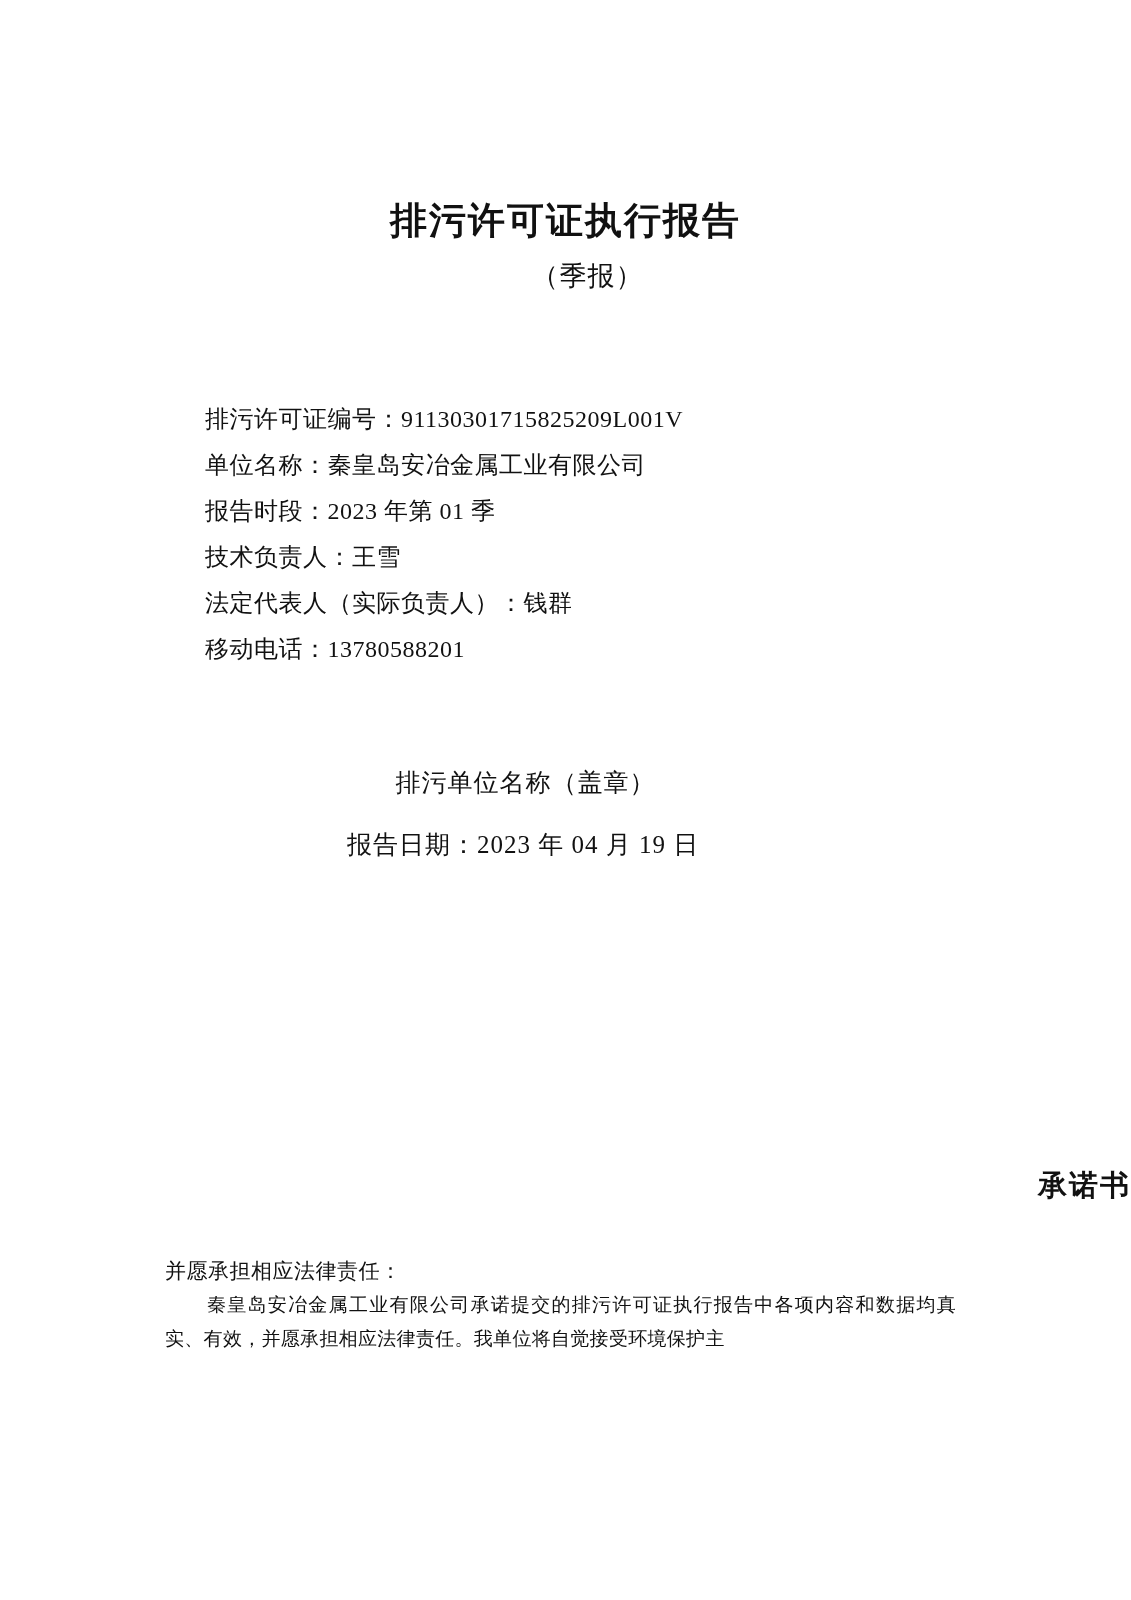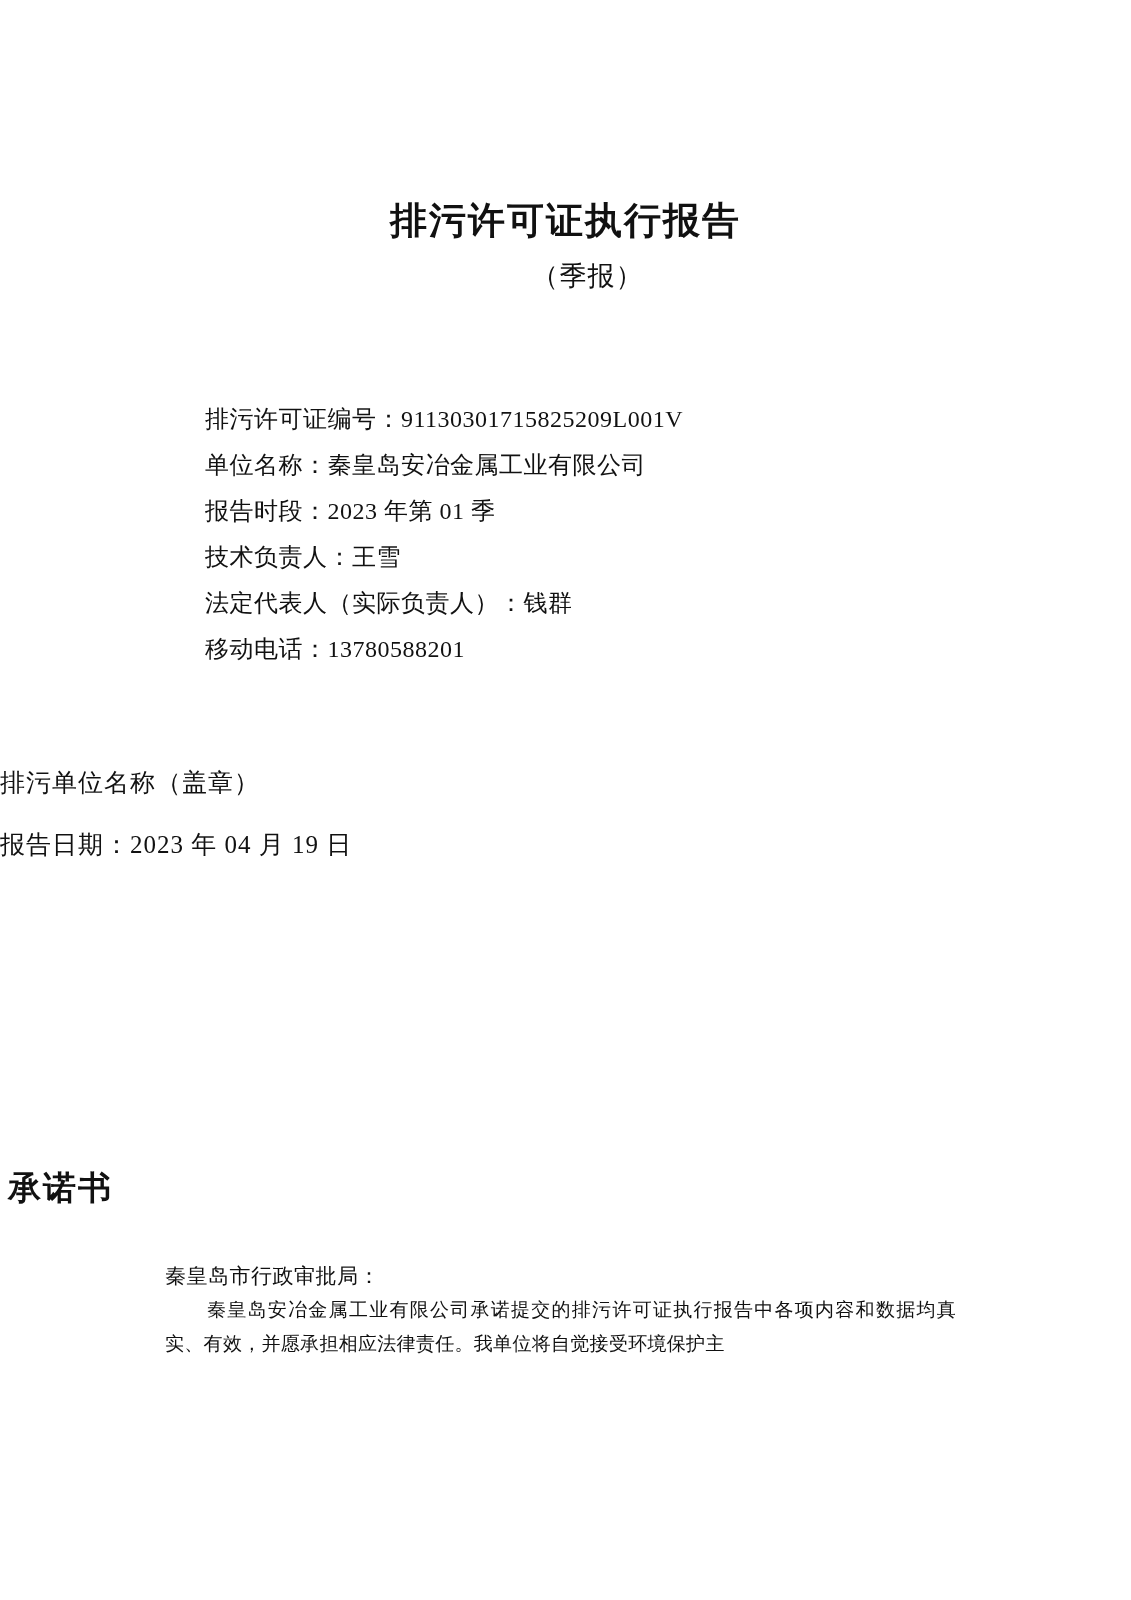--- a/index.html
+++ b/index.html
@@ -50,41 +50,41 @@
     font-size: 24px;
     line-height: 46px;
     letter-spacing: 0.5px;
     white-space: pre;
   }
 
   
   .sign-block {
     margin-top: 80px;
     padding-right: 80px;
-    text-align: left;
+    text-align: center;
   }
   .sign-line {
     font-size: 25px;
     line-height: 62px;
     letter-spacing: 1px;
   }
   .sign-line.second {
     padding-right: 5px;
   }
 
   
   .commit-block {
     margin-top: 290px;
   }
   .commit-title {
-    text-align: left;
-    font-size: 33px;
+    text-align: right;
+    font-size: 29px;
     font-weight: bold;
     letter-spacing: 2px;
-    margin: 8px;
+    margin: 0;
   }
   .commit-body {
     margin-top: 48px;
     padding: 0 175px 0 165px;
   }
   .commit-addressee {
     font-size: 21px;
     line-height: 34px;
     letter-spacing: 0.5px;
   }
@@ -117,18 +117,18 @@
   </div>
 
   <div class="sign-block">
     <div class="sign-line">排污单位名称（盖章）</div>
     <div class="sign-line second">报告日期：2023 年 04 月 19 日</div>
   </div>
 
   <div class="commit-block">
     <div class="commit-title">承诺书</div>
     <div class="commit-body">
-      <div class="commit-addressee">秦皇岛市行政审批局：</div>
+      <div class="commit-addressee">并愿承担相应法律责任：</div>
       <p class="commit-para">秦皇岛安冶金属工业有限公司承诺提交的排污许可证执行报告中各项内容和数据均真实、有效，并愿承担相应法律责任。我单位将自觉接受环境保护主</p>
     </div>
   </div>
 
 </div>
 
 </body></html>

